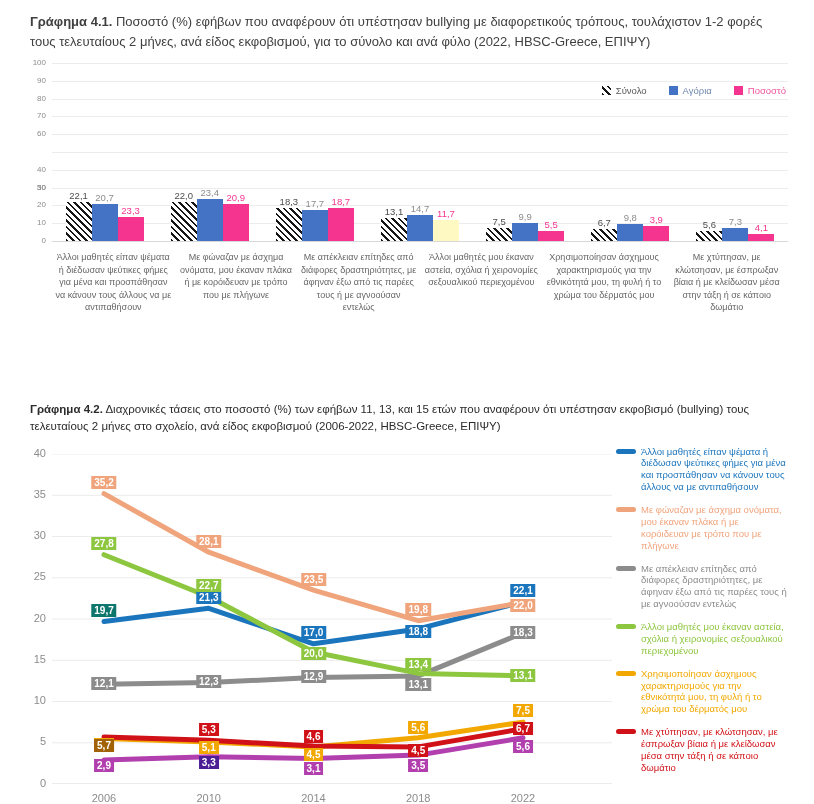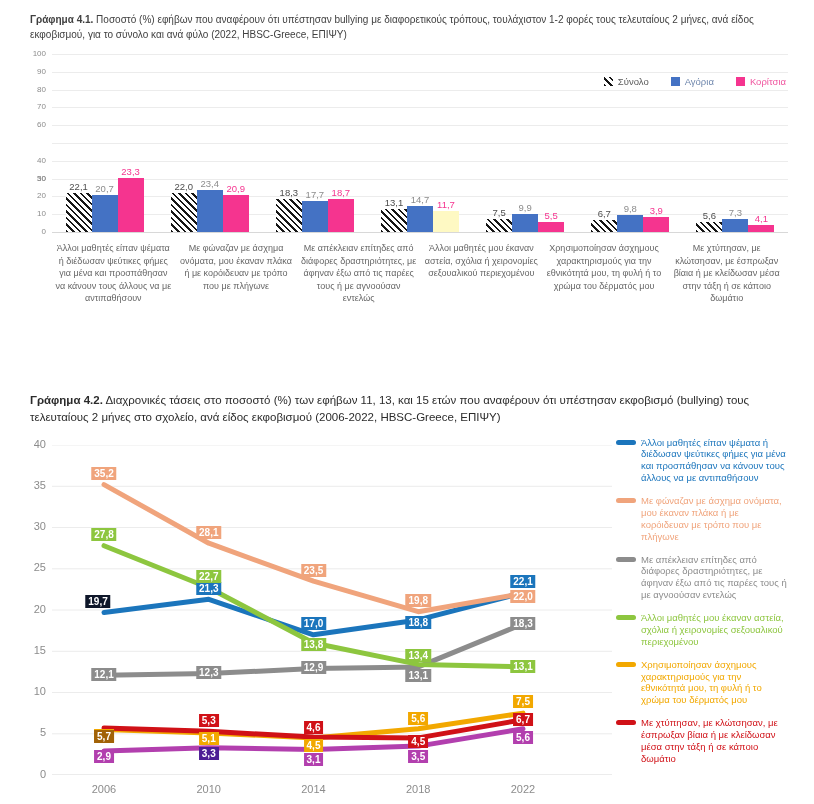--- a/index.html
+++ b/index.html
@@ -1,21 +1,21 @@
 <!DOCTYPE html>
 <html><head>
 <meta charset="utf-8">
 <style>
   html,body { margin:0; padding:0; background:#fff; }
   body { font-family:"Liberation Sans", sans-serif; }
   .page { width:814px; height:804px; position:relative; box-sizing:border-box;
           padding:12px 26px 0 30px; overflow:hidden; background:#fff; }
 
   
-  .title1 { font-size:10px; color:#404040; margin:0; line-height:1.5; width:752px; }
+  .title1 { font-size:13px; color:#404040; margin:0; line-height:1.5; width:752px; }
   .c1-wrap { position:relative; height:290px; margin-top:2px; }
   .c1-plot { position:absolute; left:22px; top:10px; width:736px; height:178px;
              display:flex; align-items:flex-end; }
   .gridline { position:absolute; left:0; width:100%; height:1px; background:#ececec; z-index:0; }
   .c1-ylabel { position:absolute; left:0; width:16px; text-align:right; font-size:8px; color:#8c8c8c; }
   .c1-group { flex:1; display:flex; justify-content:center; align-items:flex-end; position:relative; z-index:1; }
   .c1-bar { width:26px; position:relative; }
   .bar-label { position:absolute; top:-12px; left:50%; transform:translateX(-50%);
                font-size:9.5px; white-space:nowrap; }
   .hatch { background:repeating-linear-gradient(45deg,#161616 0px,#161616 2px,#ffffff 2px,#ffffff 4.6px); }
@@ -59,21 +59,21 @@
           <div class="gridline" style="top: 35.6px;"></div>
           <div class="gridline" style="top: 17.8px;"></div>
           <div class="gridline" style="top: 0px;"></div>
           <div class="c1-group">
             <div class="c1-bar hatch" style="height: 39.338px;">
               <div class="bar-label" style="color: rgb(77, 77, 77);">22,1</div>
             </div>
             <div class="c1-bar" style="height: 36.846px; background: rgb(68, 114, 196);">
               <div class="bar-label" style="color: rgb(140, 140, 140);">20,7</div>
             </div>
-            <div class="c1-bar" style="height: 54px; background: rgb(245, 52, 143);">
+            <div class="c1-bar" style="height: 24px; background: rgb(245, 52, 143);">
               <div class="bar-label" style="color: rgb(245, 52, 143);">23,3</div>
             </div>
           </div>
           <div class="c1-group">
             <div class="c1-bar hatch" style="height: 39.16px;">
               <div class="bar-label" style="color: rgb(77, 77, 77);">22,0</div>
             </div>
             <div class="c1-bar" style="height: 41.652px; background: rgb(68, 114, 196); text-align: right;">
               <div class="bar-label" style="color: rgb(140, 140, 140);">23,4</div>
             </div>
@@ -133,21 +133,21 @@
               <div class="bar-label" style="color: rgb(140, 140, 140);">7,3</div>
             </div>
             <div class="c1-bar" style="height: 7.298px; background: rgb(245, 52, 143);">
               <div class="bar-label" style="color: rgb(245, 52, 143);">4,1</div>
             </div>
           </div>
         </div>
       <div class="c1-legend" id="c1-legend">
           <span class="c1-li"><span class="sw hatch"></span><span style="color: rgb(89, 89, 89);">Σύνολο</span></span>
           <span class="c1-li"><span class="sw" style="background: rgb(68, 114, 196);"></span><span style="color: rgb(111, 135, 173);">Αγόρια</span></span>
-          <span class="c1-li"><span class="sw" style="background: rgb(245, 52, 143);"></span><span style="color: rgb(240, 84, 158);">Κορίτσια</span></span>
+          <span class="c1-li"><span class="sw" style="background: rgb(245, 52, 143);"></span><span style="color: rgb(240, 84, 158);">Ποσοστό</span></span>
         </div>
       <div class="c1-cats" id="c1-cats">
           <div class="c1-cat">Άλλοι μαθητές είπαν ψέματα ή διέδωσαν ψεύτικες φήμες για μένα και προσπάθησαν να κάνουν τους άλλους να με αντιπαθήσουν</div>
           <div class="c1-cat">Με φώναζαν με άσχημα ονόματα, μου έκαναν πλάκα ή με κορόιδευαν με τρόπο που με πλήγωνε</div>
           <div class="c1-cat">Με απέκλειαν επίτηδες από διάφορες δραστηριότητες, με άφηναν έξω από τις παρέες τους ή με αγνοούσαν εντελώς</div>
           <div class="c1-cat">Άλλοι μαθητές μου έκαναν αστεία, σχόλια ή χειρονομίες σεξουαλικού περιεχομένου</div>
           <div class="c1-cat">Χρησιμοποίησαν άσχημους χαρακτηρισμούς για την εθνικότητά μου, τη φυλή ή το χρώμα του δέρματός μου</div>
           <div class="c1-cat">Με χτύπησαν, με κλώτσησαν, με έσπρωξαν βίαια ή με κλείδωσαν μέσα στην τάξη ή σε κάποιο δωμάτιο</div>
         </div>
     <div class="c1-ylabel" style="top: 183px;">0</div>
@@ -188,38 +188,38 @@
           </svg>
           <div class="c2-ylabel" style="top: 333px;">0</div>
           <div class="c2-ylabel" style="top: 291.75px;">5</div>
           <div class="c2-ylabel" style="top: 250.5px;">10</div>
           <div class="c2-ylabel" style="top: 209.25px;">15</div>
           <div class="c2-ylabel" style="top: 168px;">20</div>
           <div class="c2-ylabel" style="top: 126.75px;">25</div>
           <div class="c2-ylabel" style="top: 85.5px;">30</div>
           <div class="c2-ylabel" style="top: 44.25px;">35</div>
           <div class="c2-ylabel" style="top: 3px;">40</div>
-          <div class="chip" style="background: #0f172a; left: 68px; top: 160.475px;">19,7</div>
+          <div class="chip" style="background: #0f766e; left: 74px; top: 160.475px;">19,7</div>
           <div class="chip" style="background: rgb(27, 117, 188); left: 178.75px; top: 147.275px;">21,3</div>
           <div class="chip" style="background: rgb(27, 117, 188); left: 283.5px; top: 182.75px;">17,0</div>
           <div class="chip" style="background: rgb(27, 117, 188); left: 388.25px; top: 181.9px;">18,8</div>
           <div class="chip" style="background: rgb(27, 117, 188); left: 493px; top: 140.675px;">22,1</div>
           <div class="chip" style="background: rgb(240, 164, 124); left: 74px; top: 32.6px;">35,2</div>
           <div class="chip" style="background: rgb(240, 164, 124); left: 178.75px; top: 91.175px;">28,1</div>
           <div class="chip" style="background: rgb(240, 164, 124); left: 283.5px; top: 129.125px;">23,5</div>
           <div class="chip" style="background: rgb(240, 164, 124); left: 388.25px; top: 159.65px;">19,8</div>
           <div class="chip" style="background: rgb(240, 164, 124); left: 493px; top: 155.5px;">22,0</div>
           <div class="chip" style="background: rgb(140, 140, 140); left: 74px; top: 233.175px;">12,1</div>
           <div class="chip" style="background: rgb(140, 140, 140); left: 178.75px; top: 231.525px;">12,3</div>
           <div class="chip" style="background: rgb(140, 140, 140); left: 283.5px; top: 226.575px;">12,9</div>
           <div class="chip" style="background: rgb(140, 140, 140); left: 388.25px; top: 234.925px;">13,1</div>
           <div class="chip" style="background: rgb(140, 140, 140); left: 493px; top: 182.025px;">18,3</div>
           <div class="chip" style="background: rgb(141, 198, 63); left: 74px; top: 93.65px;">27,8</div>
           <div class="chip" style="background: rgb(141, 198, 63); left: 178.75px; top: 135.725px;">22,7</div>
-          <div class="chip" style="background: rgb(141, 198, 63); left: 283.5px; top: 203px;">13,8</div>
+          <div class="chip" style="background: rgb(141, 198, 63); left: 283.5px; top: 203px;">20,0</div>
           <div class="chip" style="background: rgb(141, 198, 63); left: 388.25px; top: 214.45px;">13,4</div>
           <div class="chip" style="background: rgb(141, 198, 63); left: 493px; top: 225.925px;">13,1</div>
           <div class="chip" style="background: rgb(242, 168, 0); left: 74px; top: 294.625px;">5,5</div>
           <div class="chip" style="background: rgb(242, 168, 0); left: 178.75px; top: 297.925px;">5,1</div>
           <div class="chip" style="background: rgb(242, 168, 0); left: 283.5px; top: 304.875px;">4,5</div>
           <div class="chip" style="background: rgb(242, 168, 0); left: 388.25px; top: 277.8px;">5,6</div>
           <div class="chip" style="background: rgb(242, 168, 0); left: 493px; top: 260.125px;">7,5</div>
           <div class="chip" style="background: #a16207; left: 74px; top: 275.975px; margin-top: 20px;">5,7</div>
           <div class="chip" style="background: rgb(208, 17, 23); left: 178.75px; top: 279.275px;">5,3</div>
           <div class="chip" style="background: rgb(208, 17, 23); left: 283.5px; top: 286.05px;">4,6</div>

